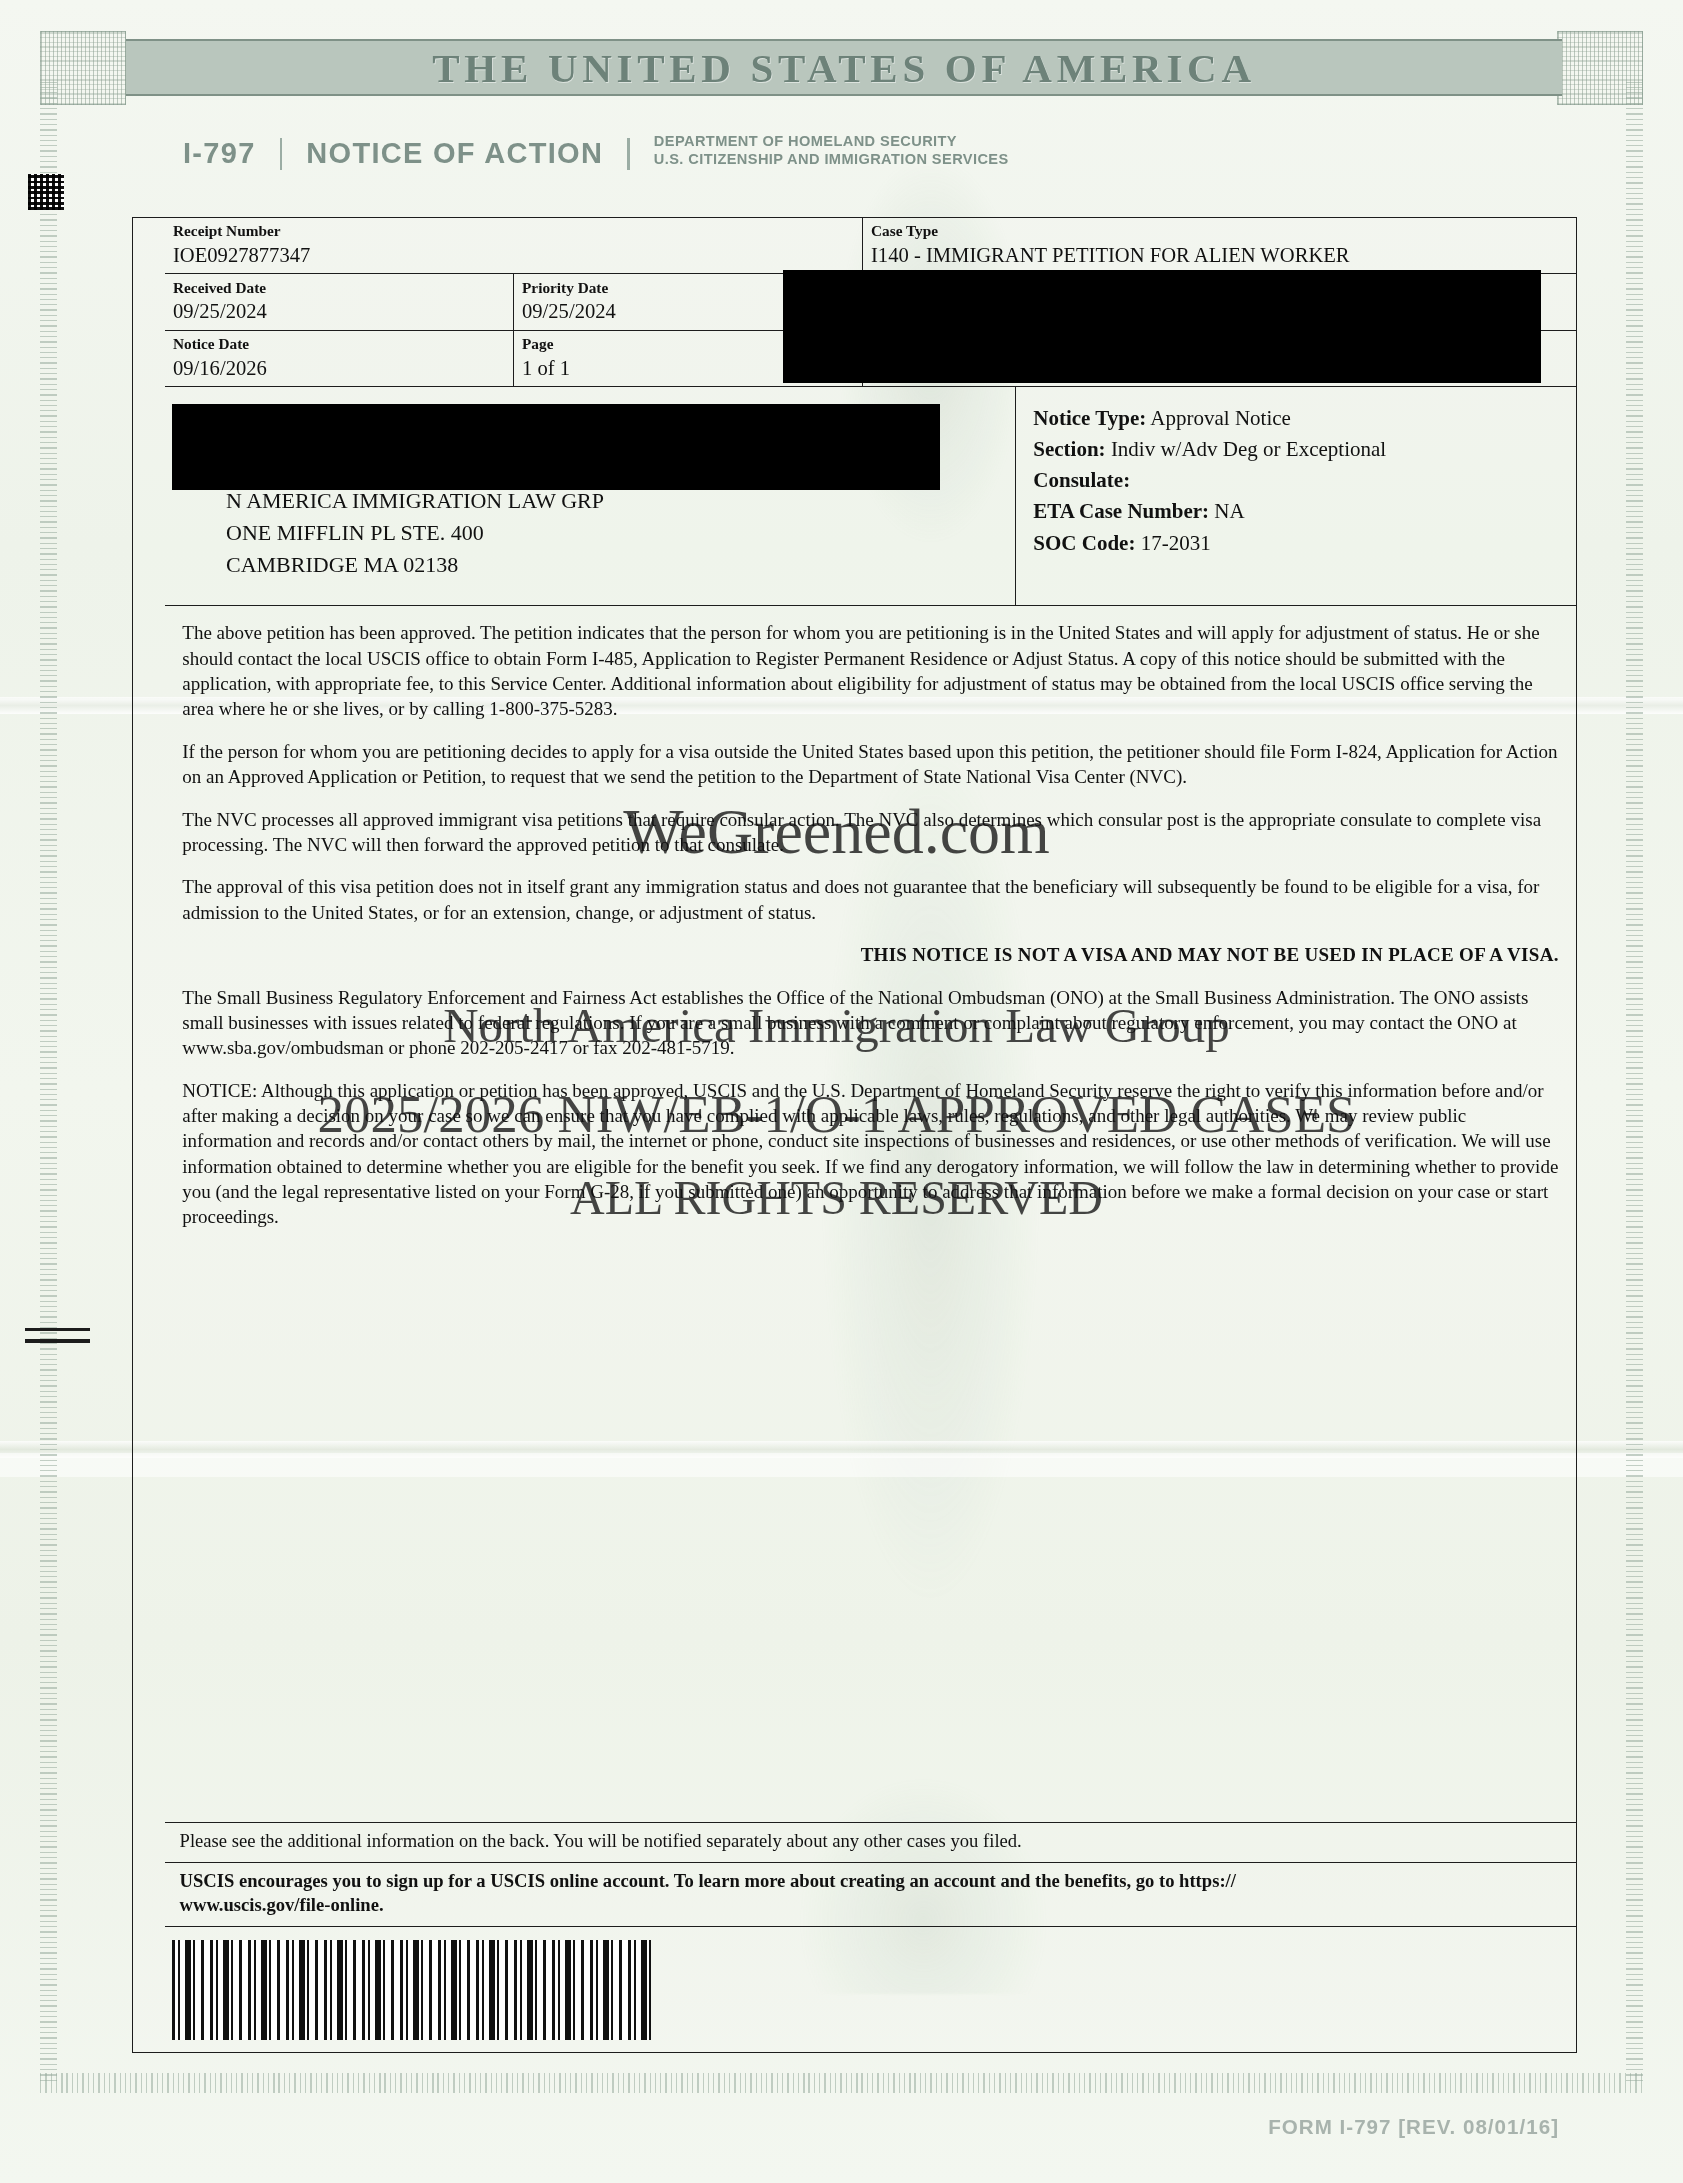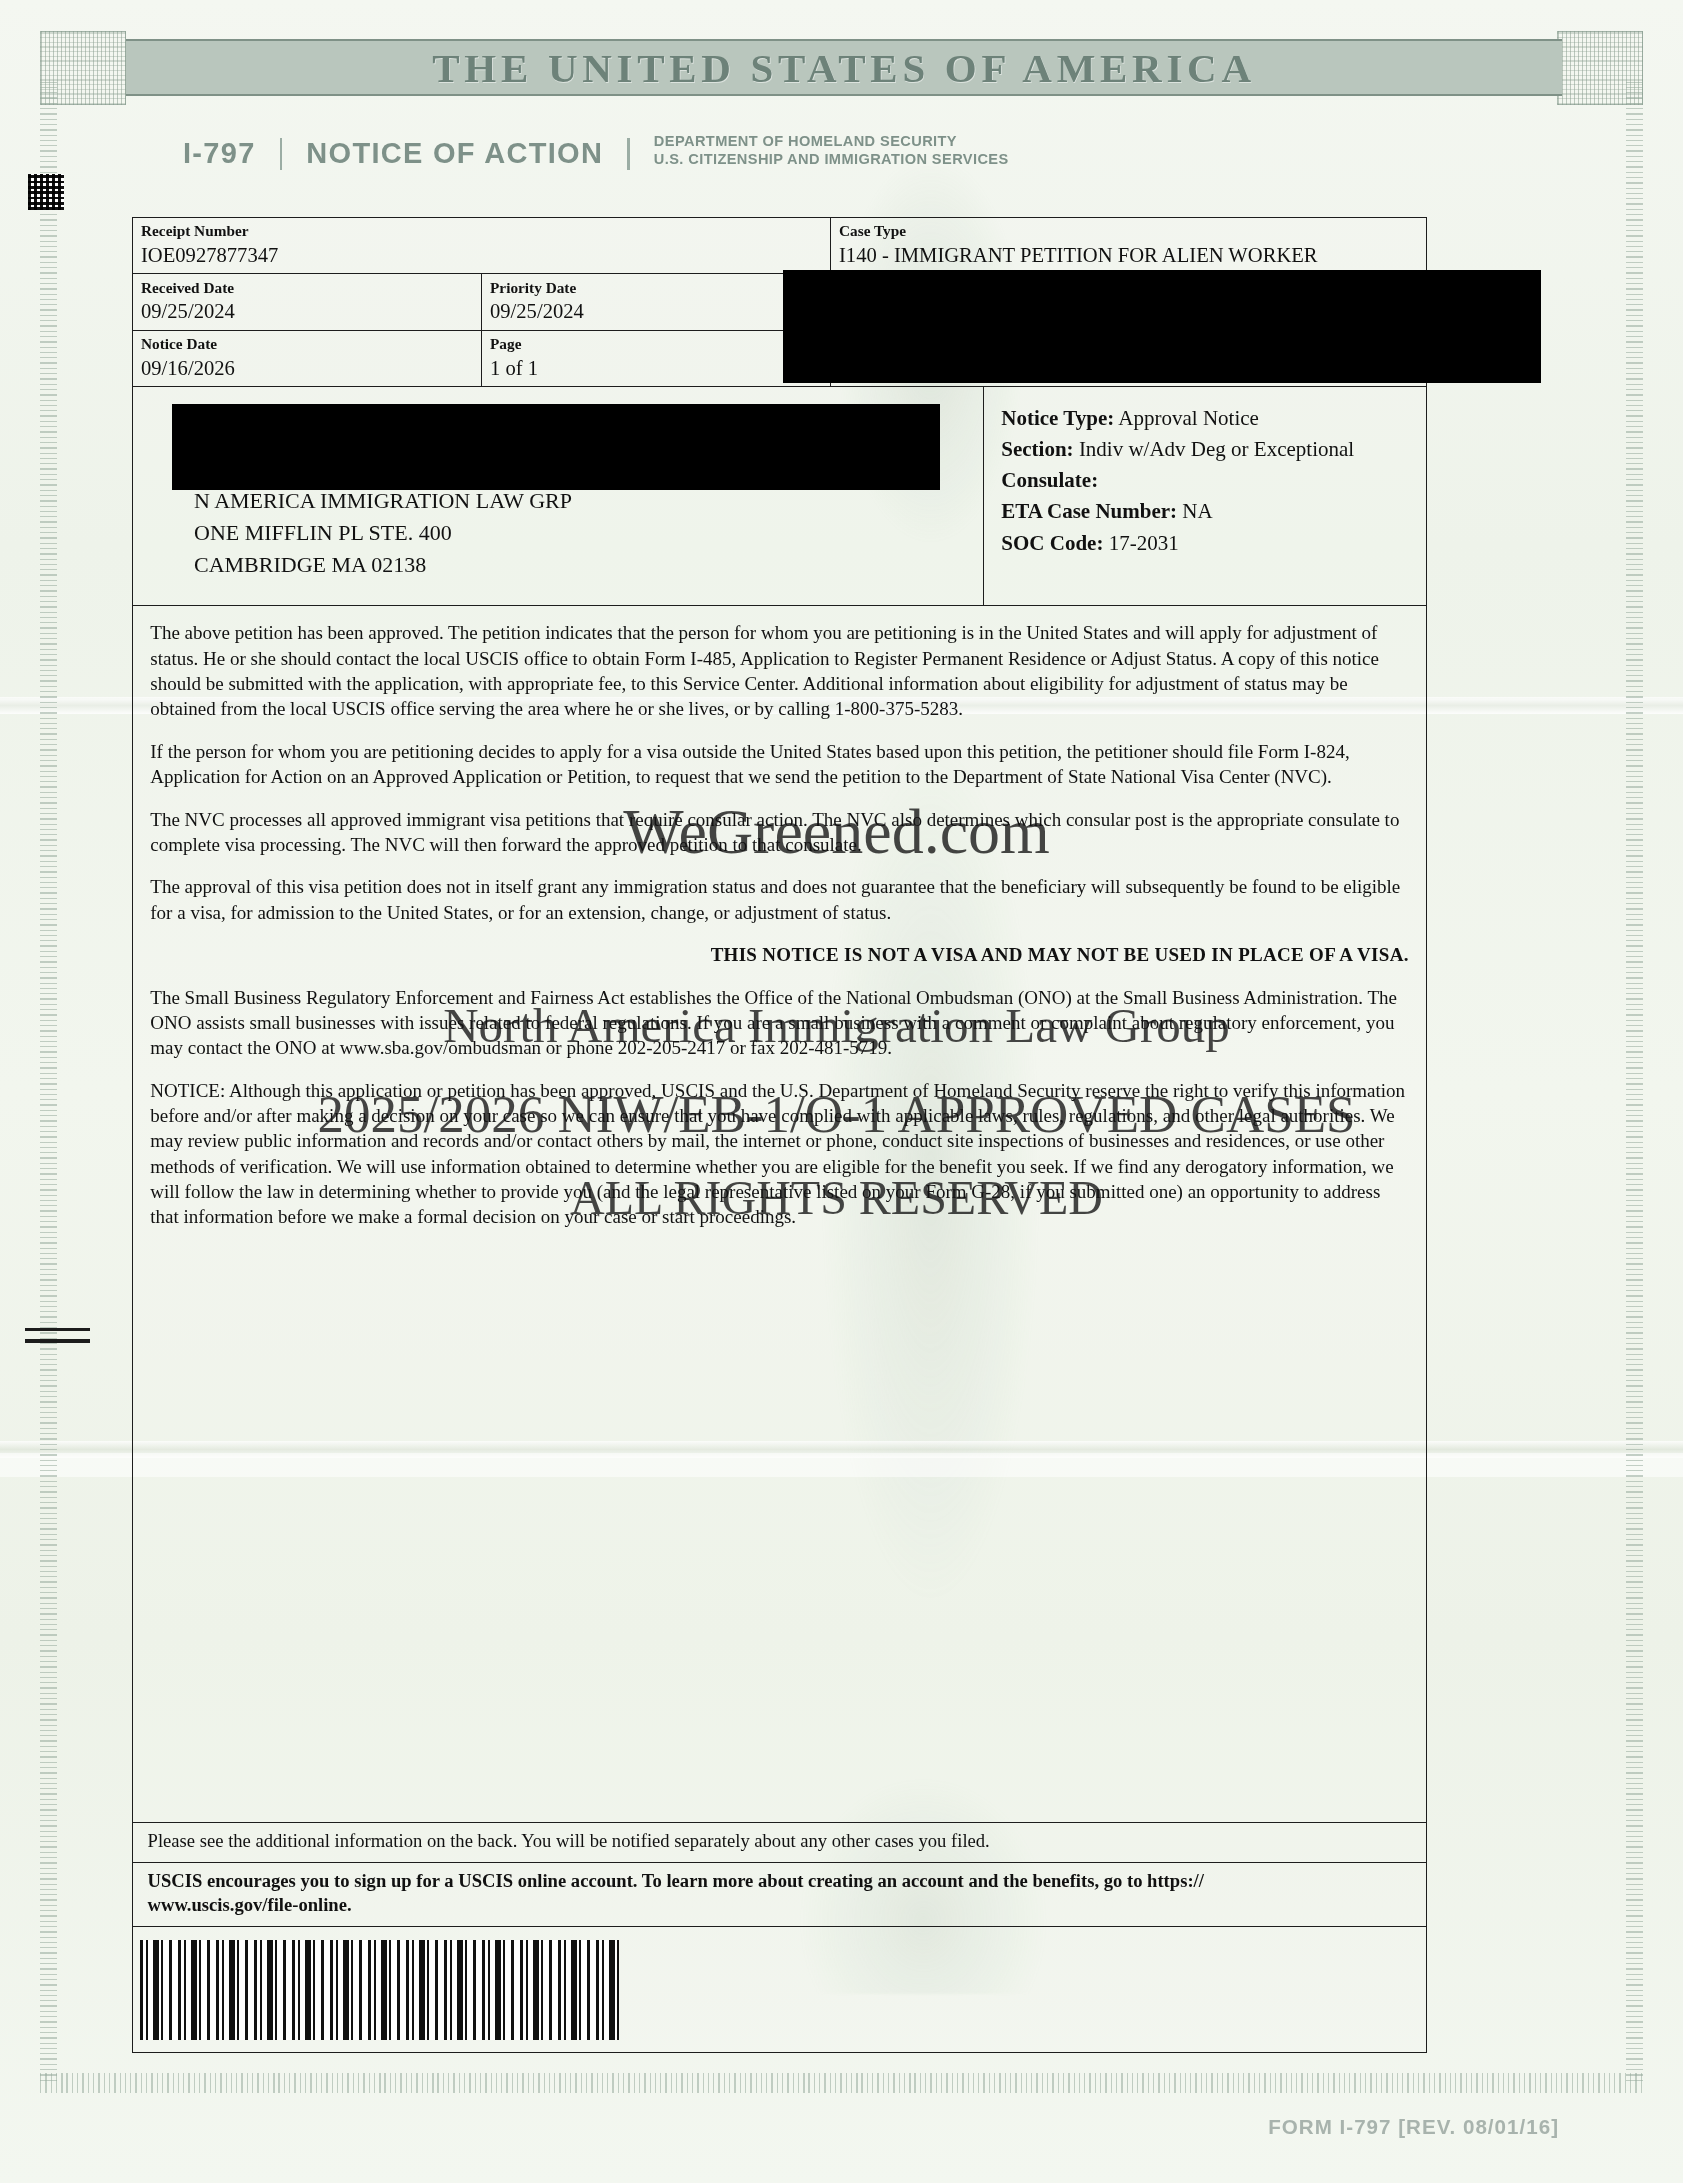--- a/index.html
+++ b/index.html
@@ -112,23 +112,24 @@
   }
   #edge-lines {
     position: absolute; left: 25px; top: 1328px; width: 65px; height: 24px;
   }
   #edge-lines i {
     display: block; height: 3.3px; background: #1c1c1c; margin-bottom: 8px;
   }
 
   
   #main {
-    position: absolute; left: 132px; top: 217px; width: 1295px;
+    position: absolute; left: 132px; top: 217px; width: 1445px;
     border: 1.3px solid #1d1d1d;
     background: rgba(255,255,255,0.08);
+    padding-left: 32px;
   }
   .row { display: flex; }
   .cell {
     position: relative;
     padding: 5.3px 8px 6.6px 8px;
     border-right: 1.3px solid #1d1d1d;
     border-bottom: 1.3px solid #1d1d1d;
   }
   .cell:last-child { border-right: none; }
   .lbl {

